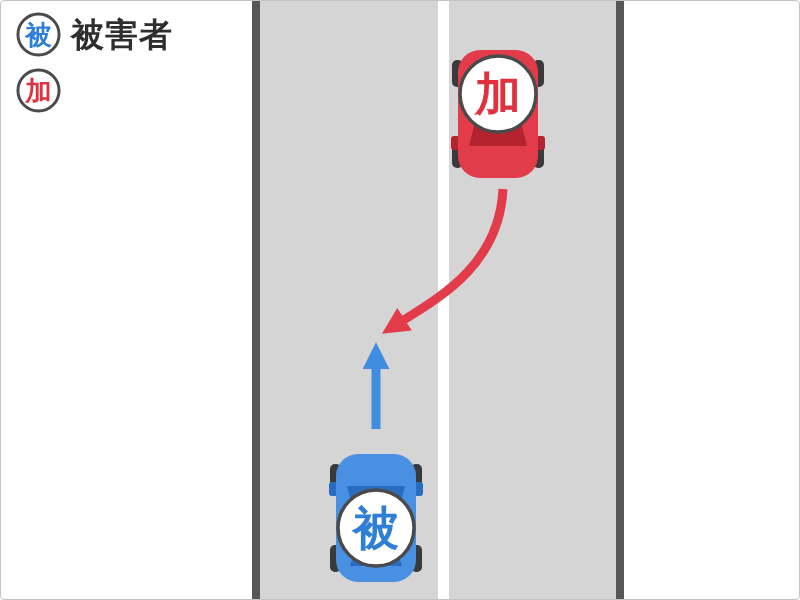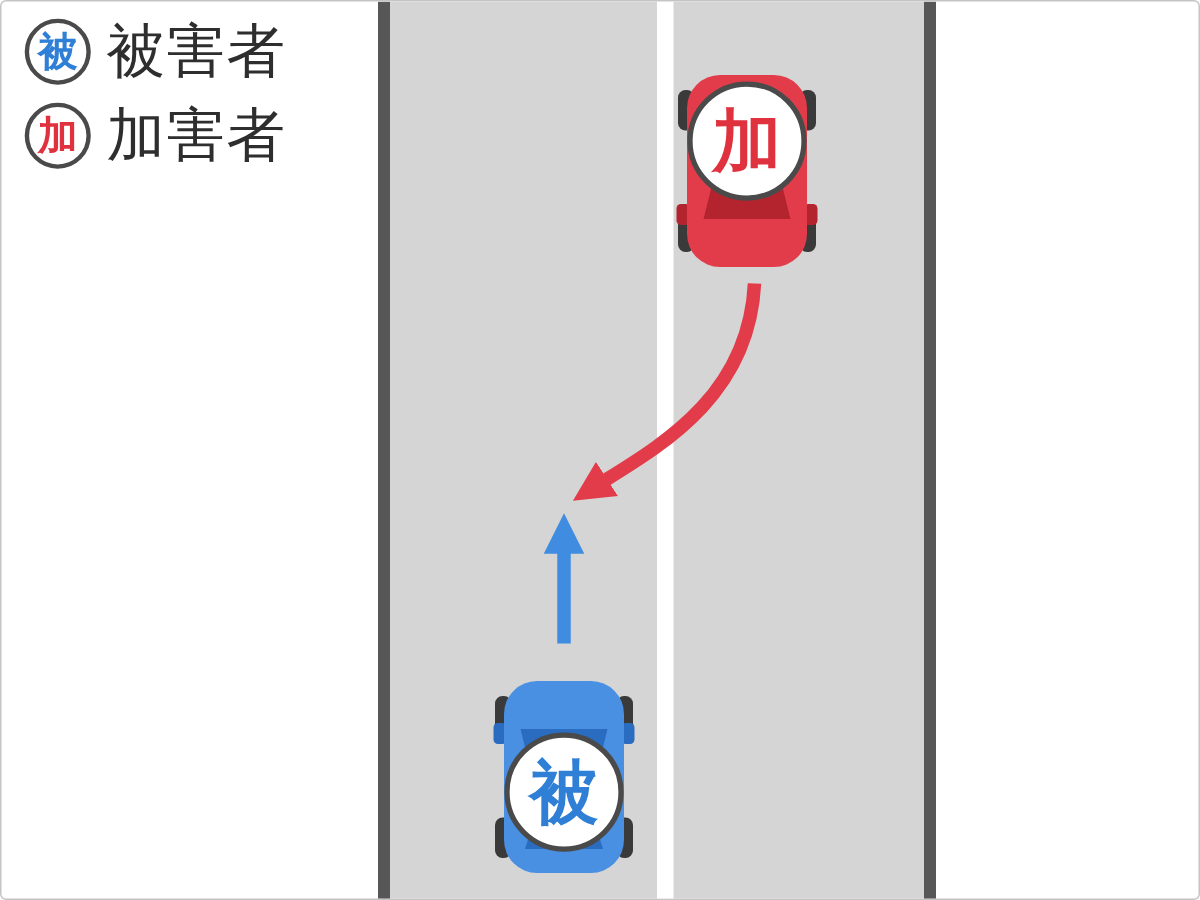--- a/index.html
+++ b/index.html
@@ -59,22 +59,22 @@
     text-anchor: middle;
   }
   .badge-char {
     font-size: 46px;
     font-weight: bold;
     text-anchor: middle;
   }
   .fill-blue { fill: #2f7fd6; }
   .fill-red  { fill: #e0313f; }
   .legend-label {
-    font-size: 39px;
-    font-weight: normal;
+    font-size: 33px;
+    font-weight: bold;
     color: #2e2e2e;
     letter-spacing: 1px;
     line-height: 1;
   }
   .wheel { fill: #3a3a3a; }
   .arrow {
     fill: none;
     stroke-width: 9;
     stroke-linecap: butt;
   }
@@ -148,17 +148,16 @@
         <circle cx="24" cy="24" r="21" class="badge-ring"></circle>
         <text x="24" y="24" dominant-baseline="central" class="legend-badge-text fill-blue">被</text>
       </svg>
       <span class="legend-label">被害者</span>
     </div>
     <div class="legend-row">
       <svg class="legend-badge" viewBox="0 0 48 48">
         <circle cx="24" cy="24" r="21" class="badge-ring"></circle>
         <text x="24" y="24" dominant-baseline="central" class="legend-badge-text fill-red">加</text>
       </svg>
-      <span class="legend-label">加害者</span>
     </div>
   </div>
 
 </div>
 
 </body></html>

